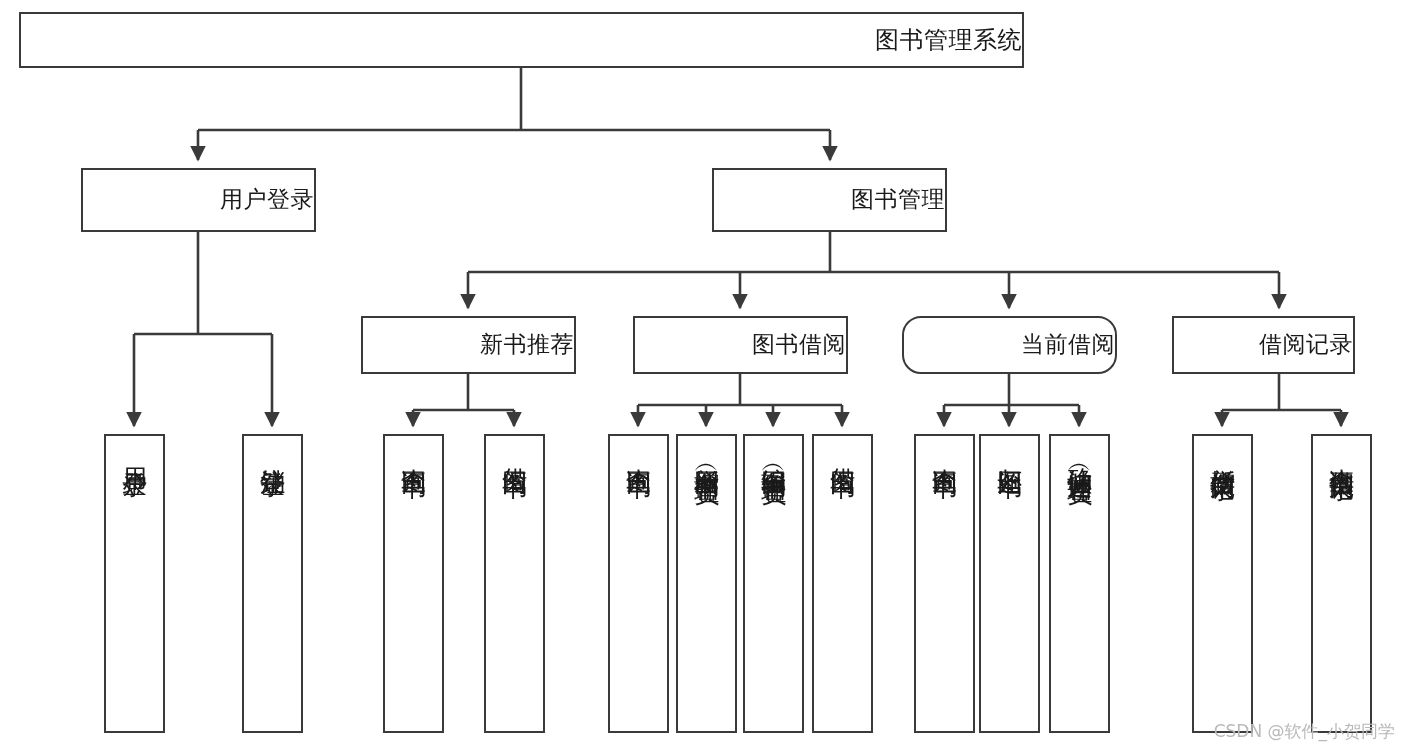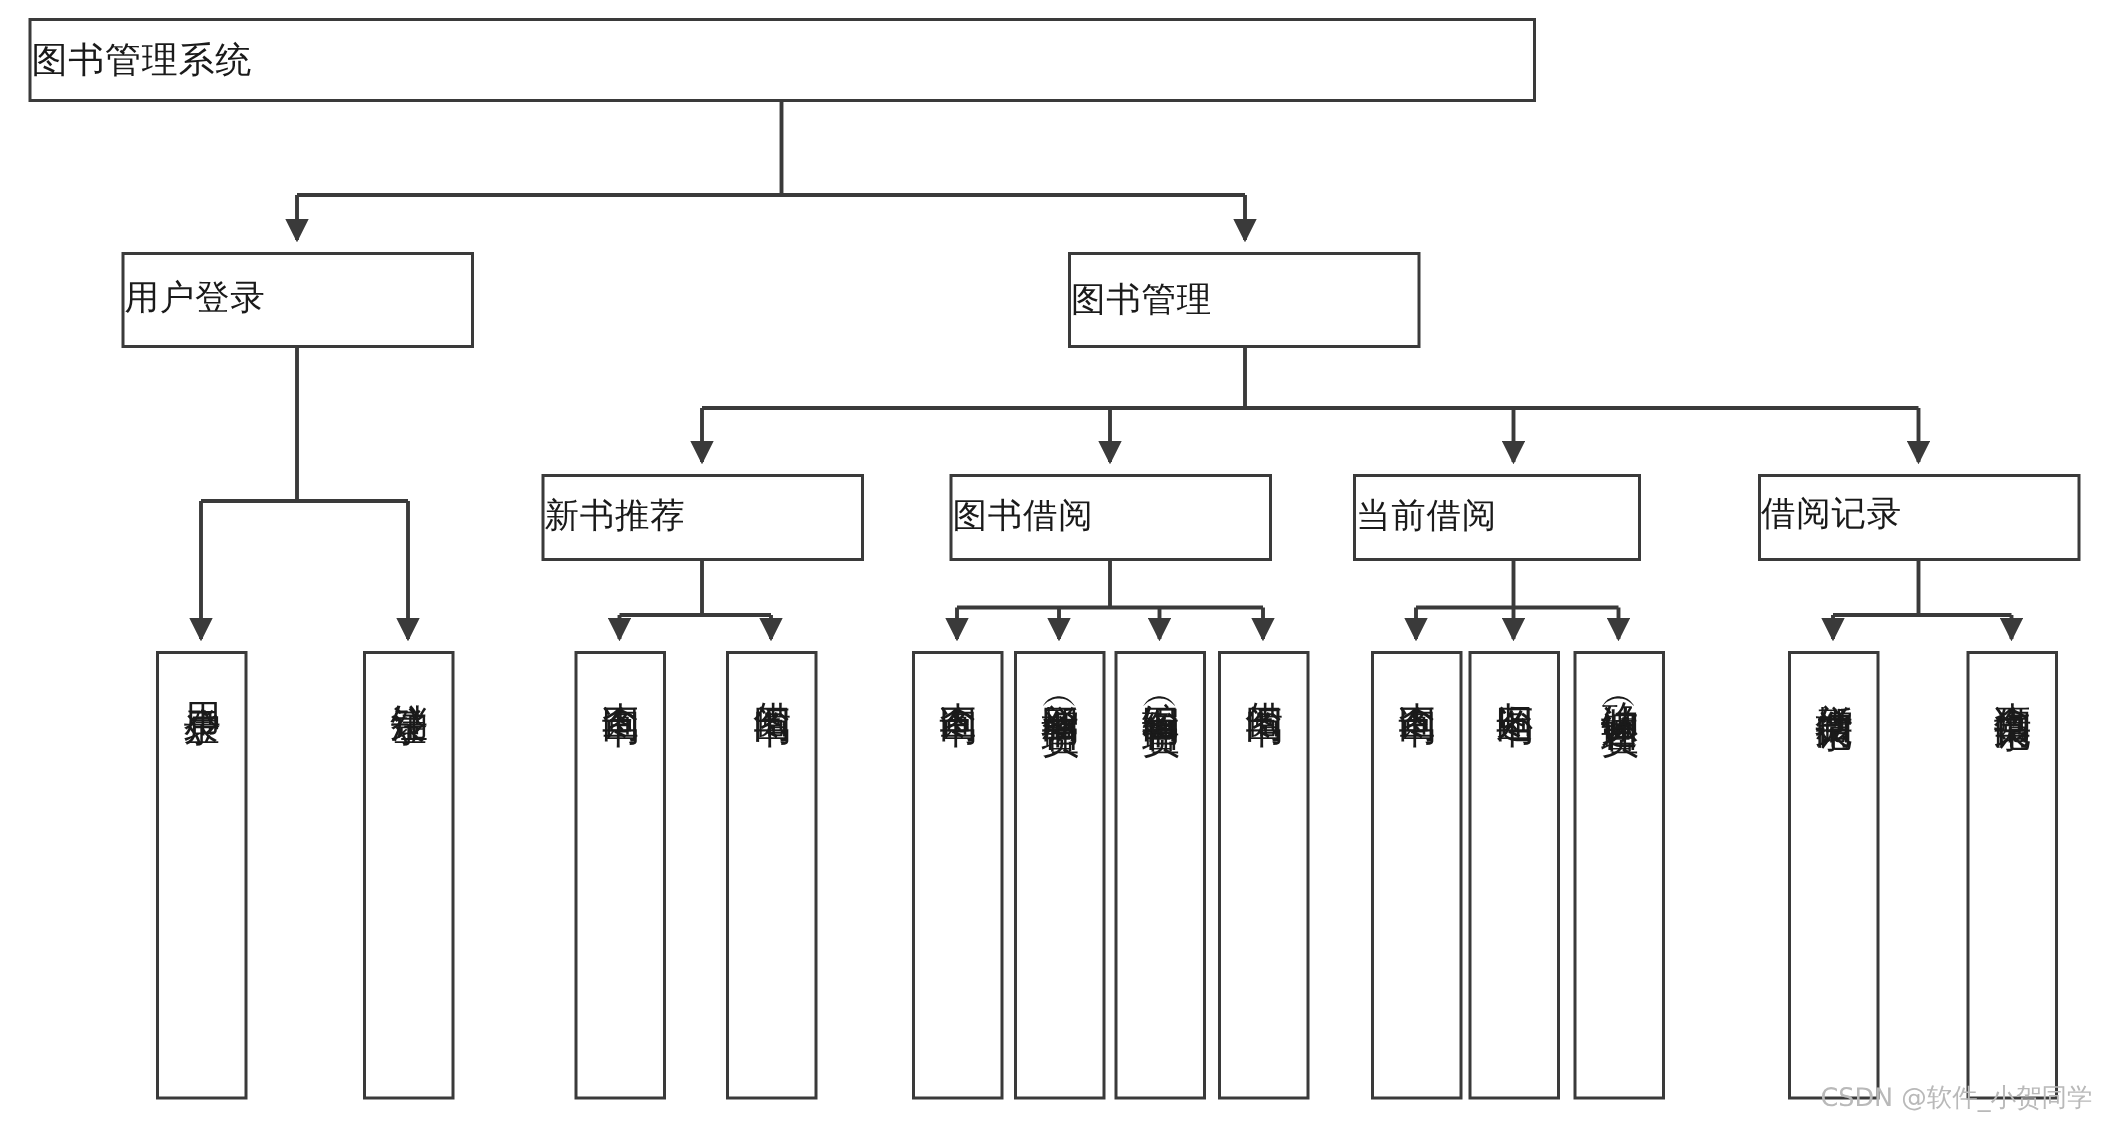--- a/index.html
+++ b/index.html
@@ -26,21 +26,21 @@
     height: 747px;
     pointer-events: none;
   }
   .node {
     position: absolute;
     box-sizing: border-box;
     background: #ffffff;
     border: 2.5px solid #3a3a3a;
     display: flex;
     align-items: center;
-    justify-content: flex-start;
+    justify-content: flex-end;
     color: #1a1a1a;
   }
   .node .label {
     display: block;
     text-align: center;
     line-height: 1.18;
     white-space: nowrap;
   }
   
   .node.horiz .label {
@@ -145,25 +145,25 @@
   </div>
 
   <div class="node horiz" style="left:633px; top:316px; width:215px; height:58px;">
     <span class="label">图书借阅</span>
   </div>
 
   <div class="node horiz" style="left:361px; top:316px; width:215px; height:58px;">
     <span class="label">新书推荐</span>
   </div>
 
-  <div class="node horiz" style="left:902px; top:316px; width:192px; height:58px;">
+  <div class="node horiz" style="left:902px; top:316px; width:215px; height:58px;border-radius:19px;">
     <span class="label">当前借阅</span>
   </div>
 
-  <div class="node horiz" style="left:1172px; top:316px; width:215px; height:58px;font-family:Liberation Mono, monospace;">
+  <div class="node horiz" style="left:1172px; top:316px; width:183px; height:58px;">
     <span class="label">借阅记录</span>
   </div>
 
   <div class="node vert" style="left:104px; top:434px; width:61px; height:299px;">
     <span class="label">用户登录</span>
   </div>
 
   <div class="node vert" style="left:242px; top:434px; width:61px; height:299px;">
     <span class="label">注销登录</span>
   </div>

